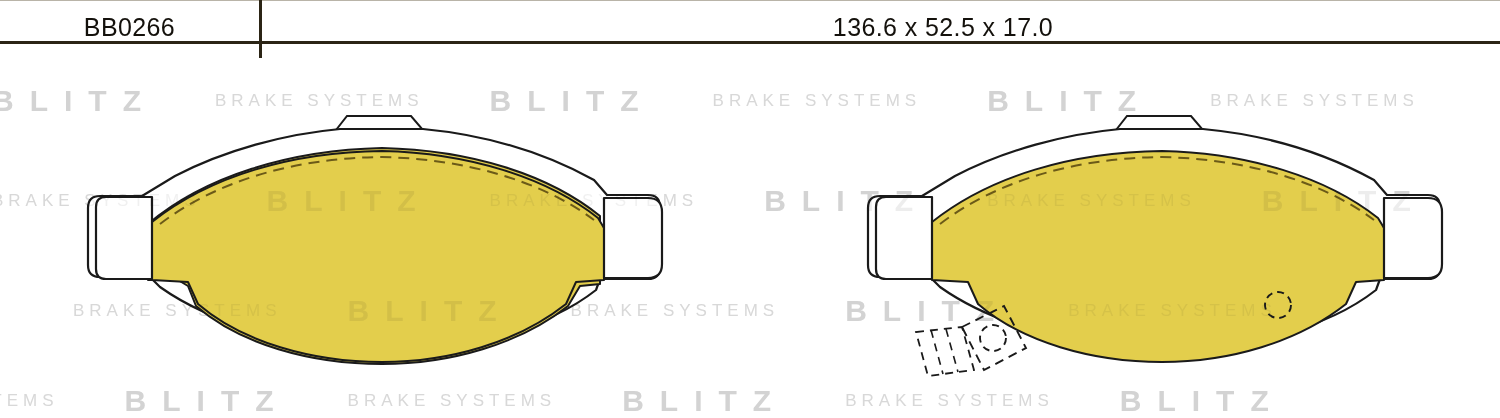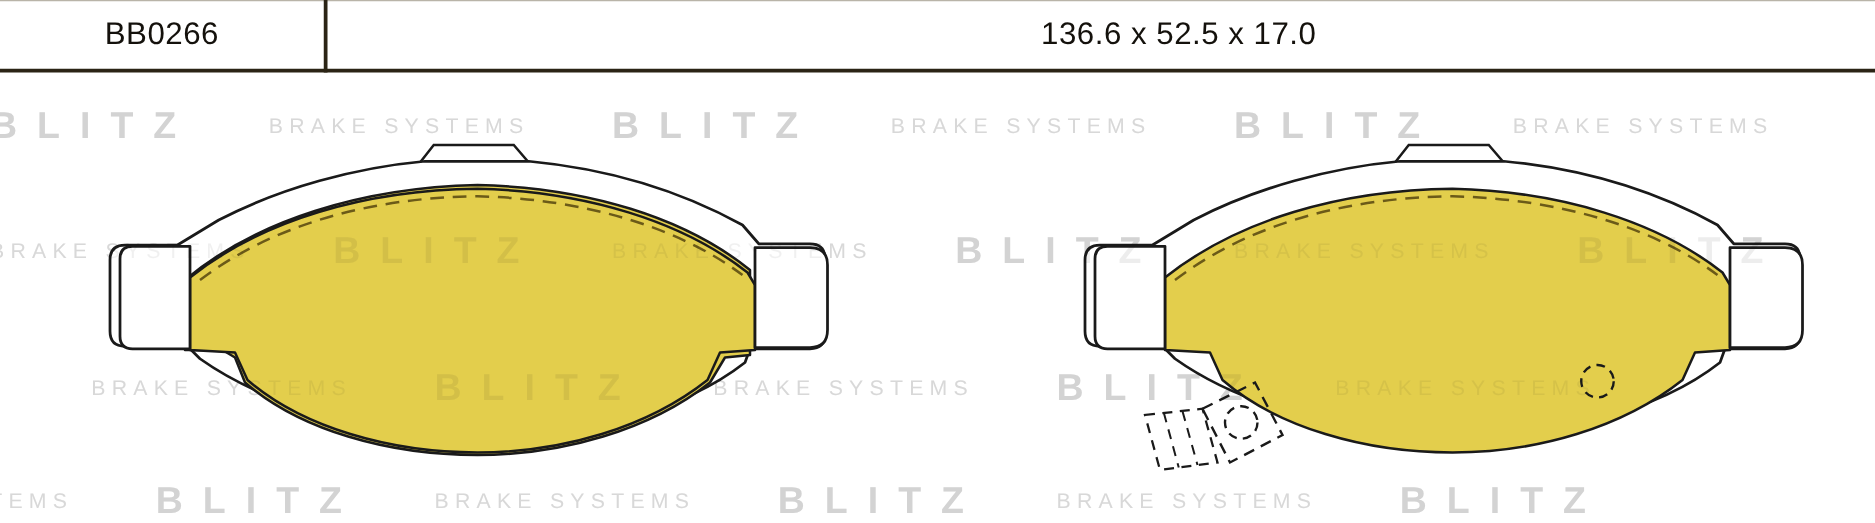--- a/index.html
+++ b/index.html
@@ -1,21 +1,21 @@
 <!DOCTYPE html>
 <html><head>
 <meta charset="utf-8">
 <style>
   html,body{margin:0;padding:0;background:#fff;}
   body{width:1500px;height:418px;overflow:hidden;
        font-family:"Liberation Sans",sans-serif;}
   #page{position:relative;width:1500px;height:418px;background:#ffffff;overflow:hidden;}
 
   
-  #header{position:absolute;left:0;top:0;width:1500px;height:58px;
+  #header{position:absolute;left:0;top:0;width:1500px;height:44px;
           border-bottom:3px solid #2b2415;box-sizing:border-box;background:#ffffff;}
   #header .cell{position:absolute;top:0;height:55px;display:flex;align-items:center;justify-content:center;}
   #cell-code{left:0;width:259px;}
   #cell-dims{left:276px;width:1238px;padding-left:48px;}
   #hdr-divider{position:absolute;left:259px;top:0;width:3px;height:58px;background:#2b2415;}
   #hdr-topline{position:absolute;left:0;top:0;width:1500px;height:1px;background:#b9b4a8;}
   .hdr-text{font-size:25px;color:#14110c;letter-spacing:.4px;white-space:nowrap;}
 
   
   #wm{position:absolute;left:0;top:58px;width:1500px;height:360px;overflow:hidden;

